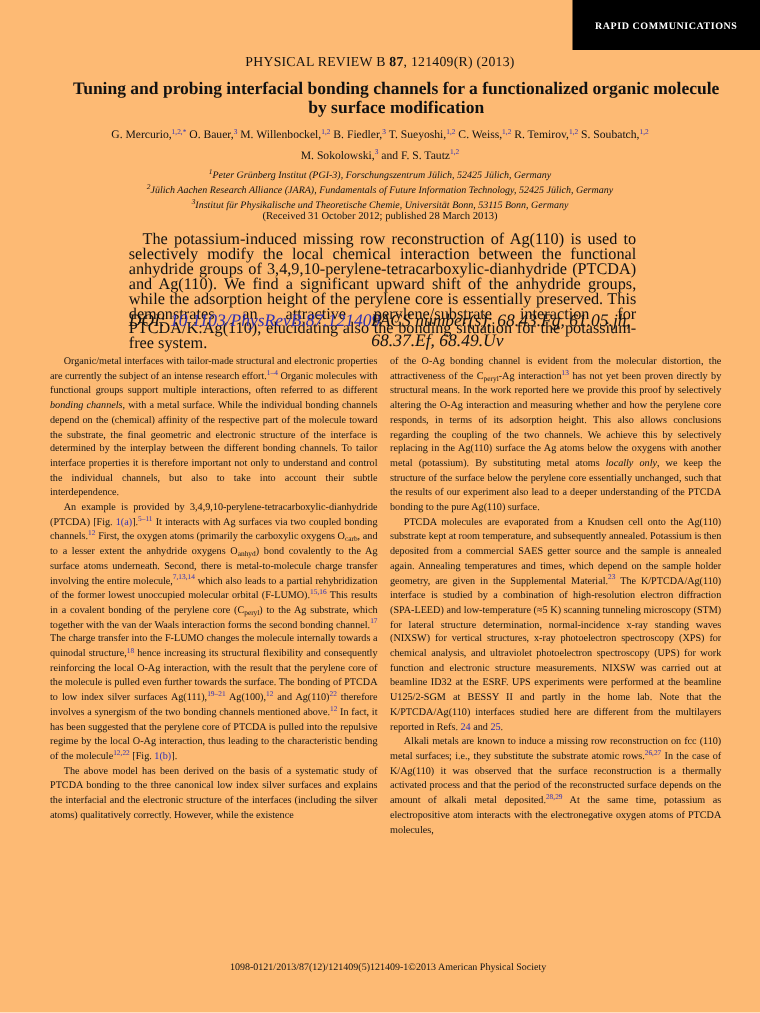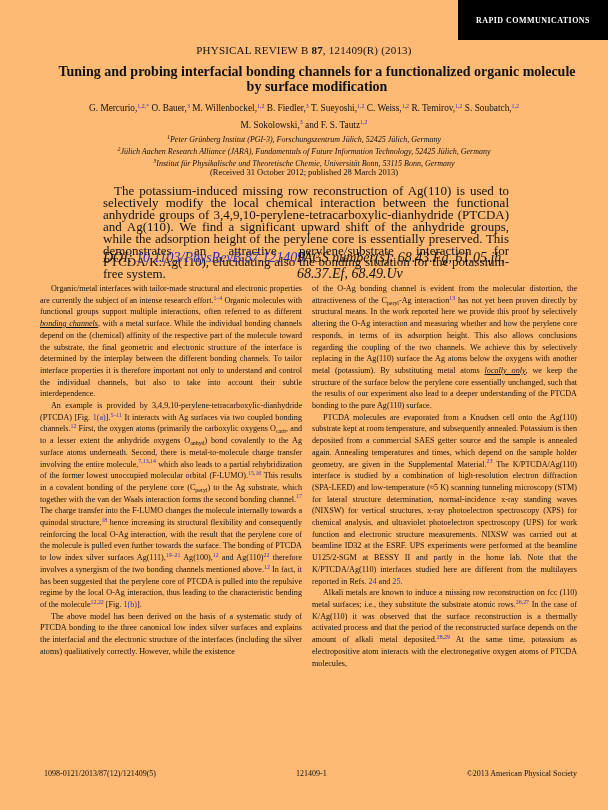--- a/index.html
+++ b/index.html
@@ -64,25 +64,25 @@
 
   .col { position:absolute; top:283px; font-size:8.15px; line-height:11.7px; text-align:justify; }
   .col-left  { left:40px;  width:262px; }
   .col-right { left:312px; width:265px; }
   .para { text-indent:11px; }
   .para.noindent { text-indent:0; }
 
   sup { font-size:5.9px; vertical-align:baseline; position:relative; top:-3.2px; line-height:0; }
   sub { font-size:5.9px; vertical-align:baseline; position:relative; top:1.8px; line-height:0; }
   .link { color:#2e2eb4; }
-  em { font-style:italic;text-decoration:underline; }
+  em { font-style:italic; }
 
   .footer {
     position:absolute; top:769px; left:44px; width:533px;
-    font-size:8px; display:flex; justify-content:space-between;
+    font-size:8px; display:flex; justify-content:center;
   }
 </style>
 </head>
 <body>
 
 <div class="page">
 
   <div class="banner">
     <span>RAPID COMMUNICATIONS</span>
   </div>

